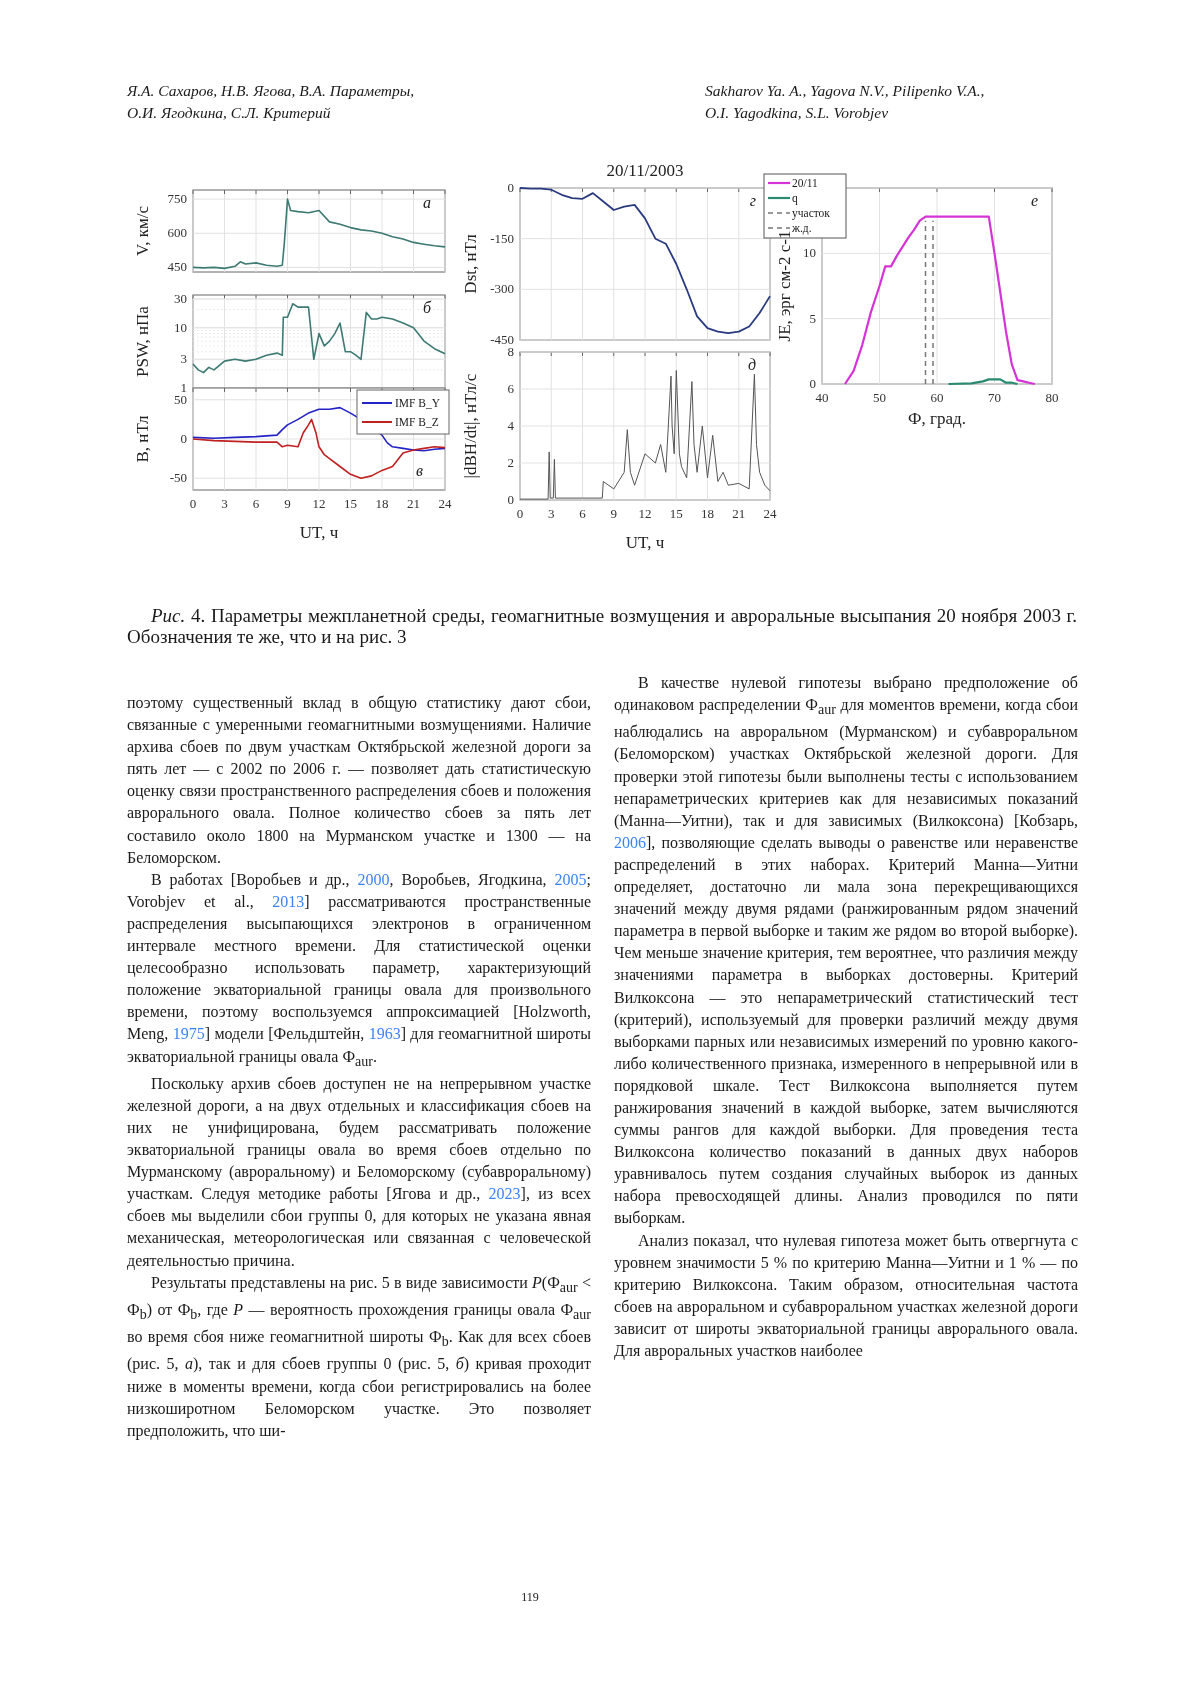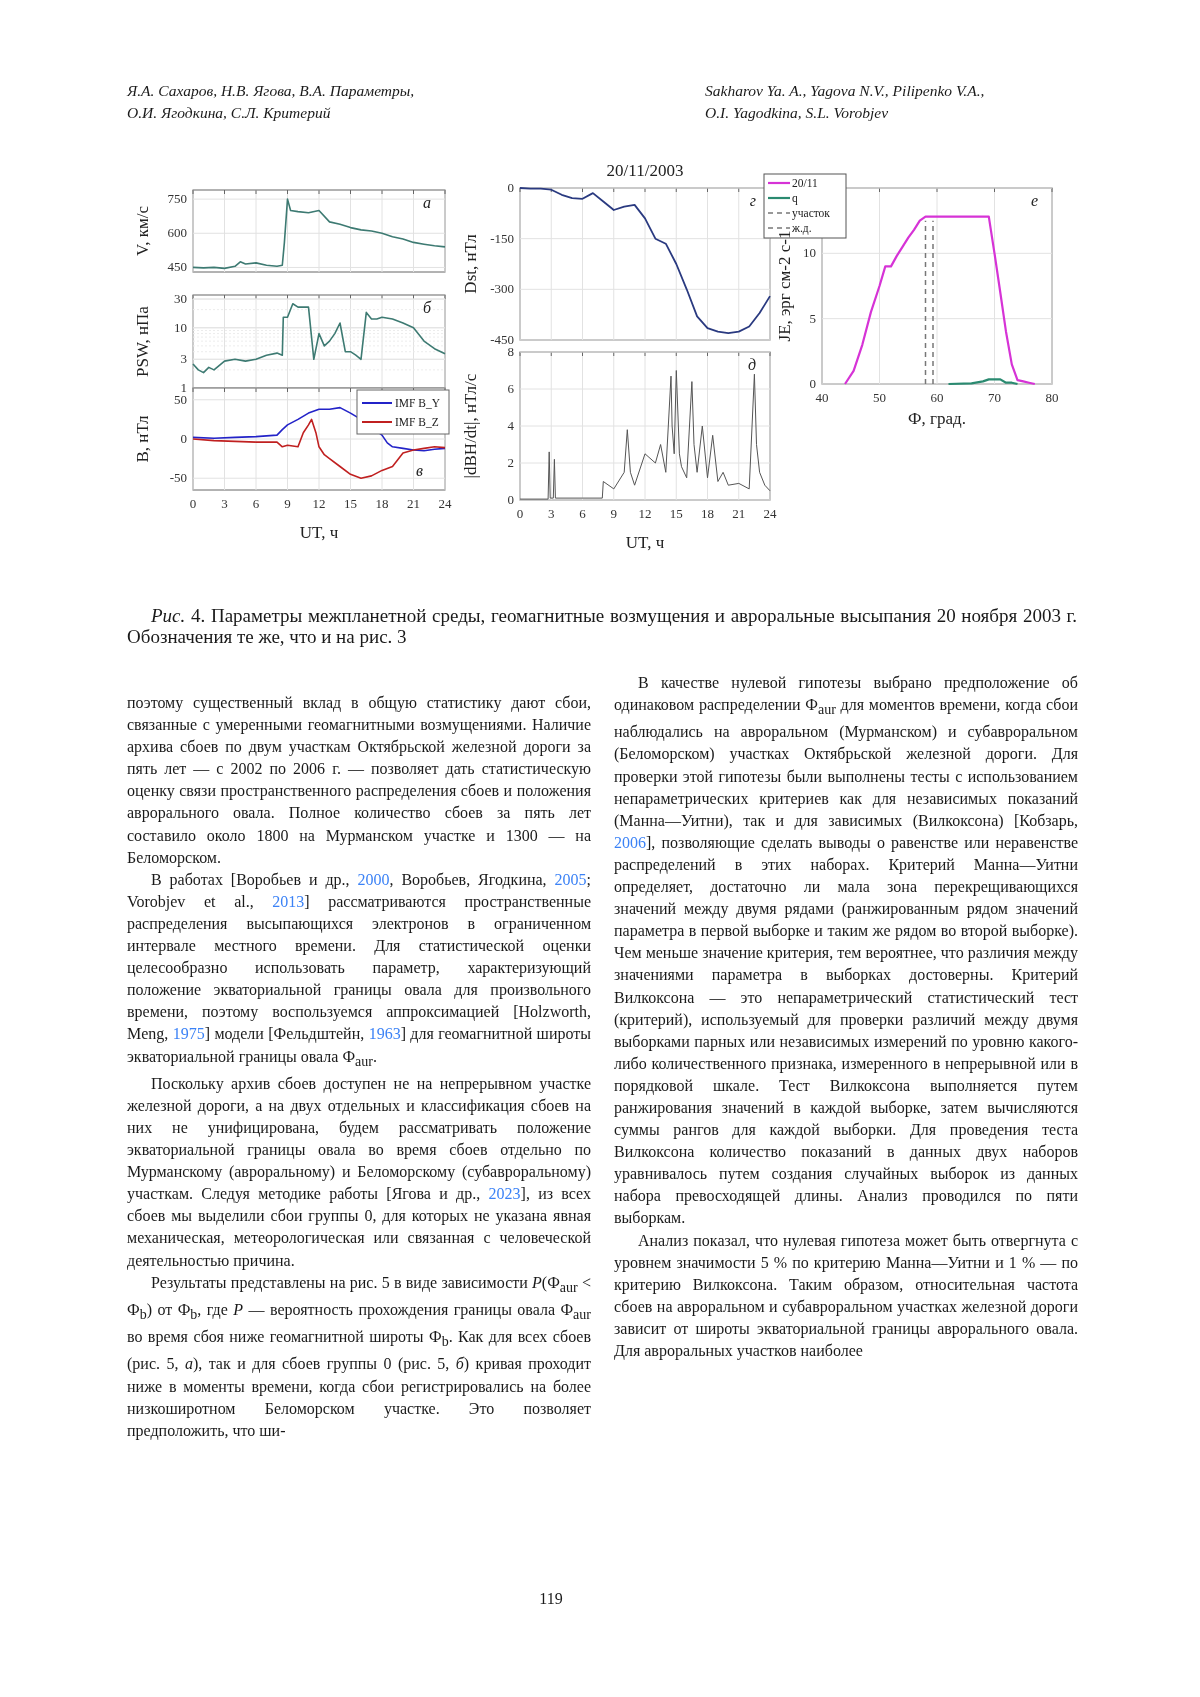--- a/index.html
+++ b/index.html
@@ -12,21 +12,21 @@
   #figure svg { position: absolute; left: 0; top: 0; }
   .caption { position: absolute; left: 127px; top: 605px; width: 950px; font-size: 19px; line-height: 21px; text-align: justify; }
   .caption .lead { text-indent: 24px; display: block; }
   .col { position: absolute; top: 672px; width: 464px; font-size: 16px; line-height: 22.1px; text-align: justify; hyphens: manual; }
   .col-left { left: 127px; }
   .col-right { left: 614px; }
   .col p { margin: 0; text-indent: 24px; }
   .col p.cont { text-indent: 0; margin-top: 20px; }
   .cite { color: #3b82f6; }
   sub { font-size: 14px; }
-  .pageno { position: absolute; top: 1590px; left: 0; width: 1060px; text-align: center; font-size: 16px; padding-left: 21px; }
+  .pageno { position: absolute; top: 1590px; left: 0; width: 1060px; text-align: center; font-size: 12px; }
   .tick { font-family: "Liberation Serif", serif; font-size: 13px; fill: #333; }
   .axlabel { font-family: "Liberation Serif", serif; font-size: 17px; fill: #222; }
   .paneltag { font-family: "Liberation Serif", serif; font-size: 16px; font-style: italic; fill: #222; }
   .legtxt { font-family: "Liberation Serif", serif; font-size: 11.5px; fill: #222; }
 </style>
 </head>
 <body>
 
 <div class="hdr hdr-left">
   <div>Я.А. Сахаров, Н.В. Ягова, В.А. Параметры,</div>

